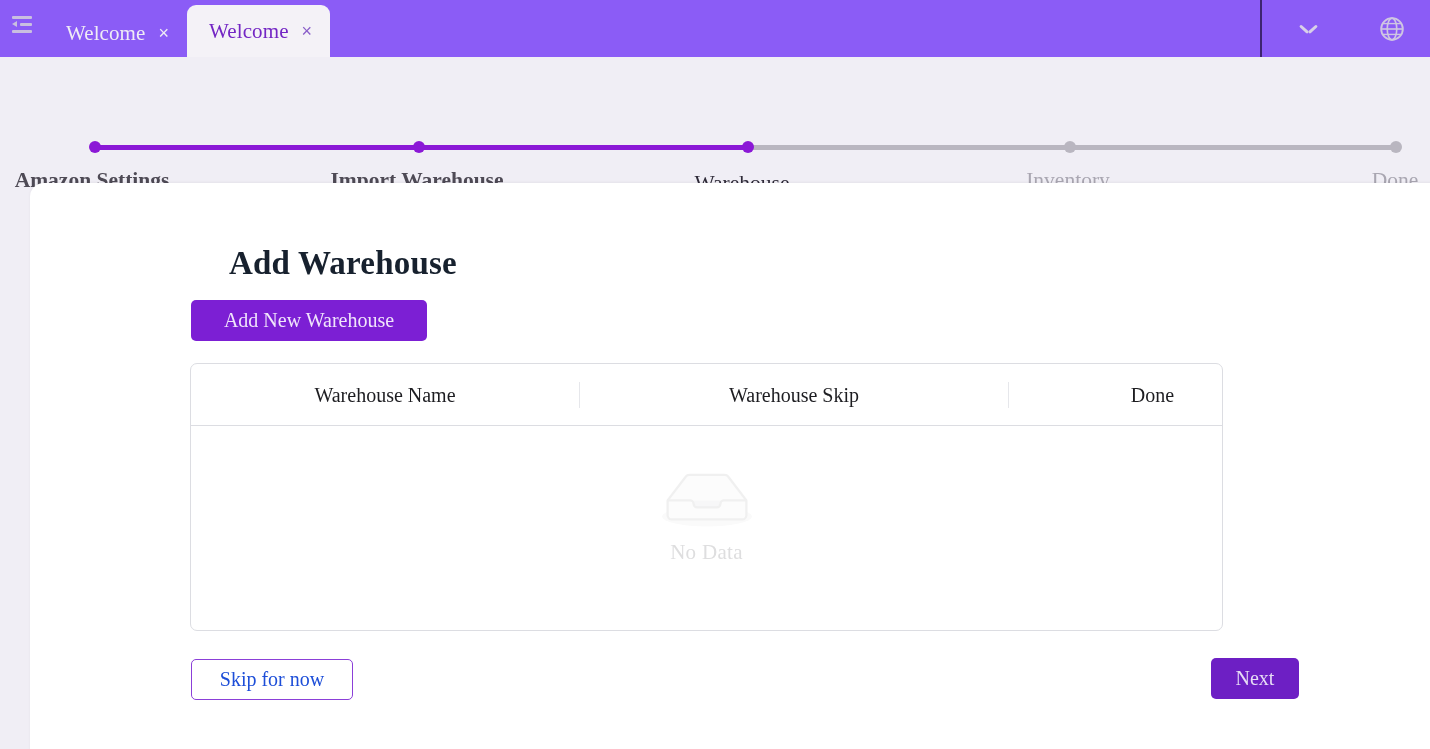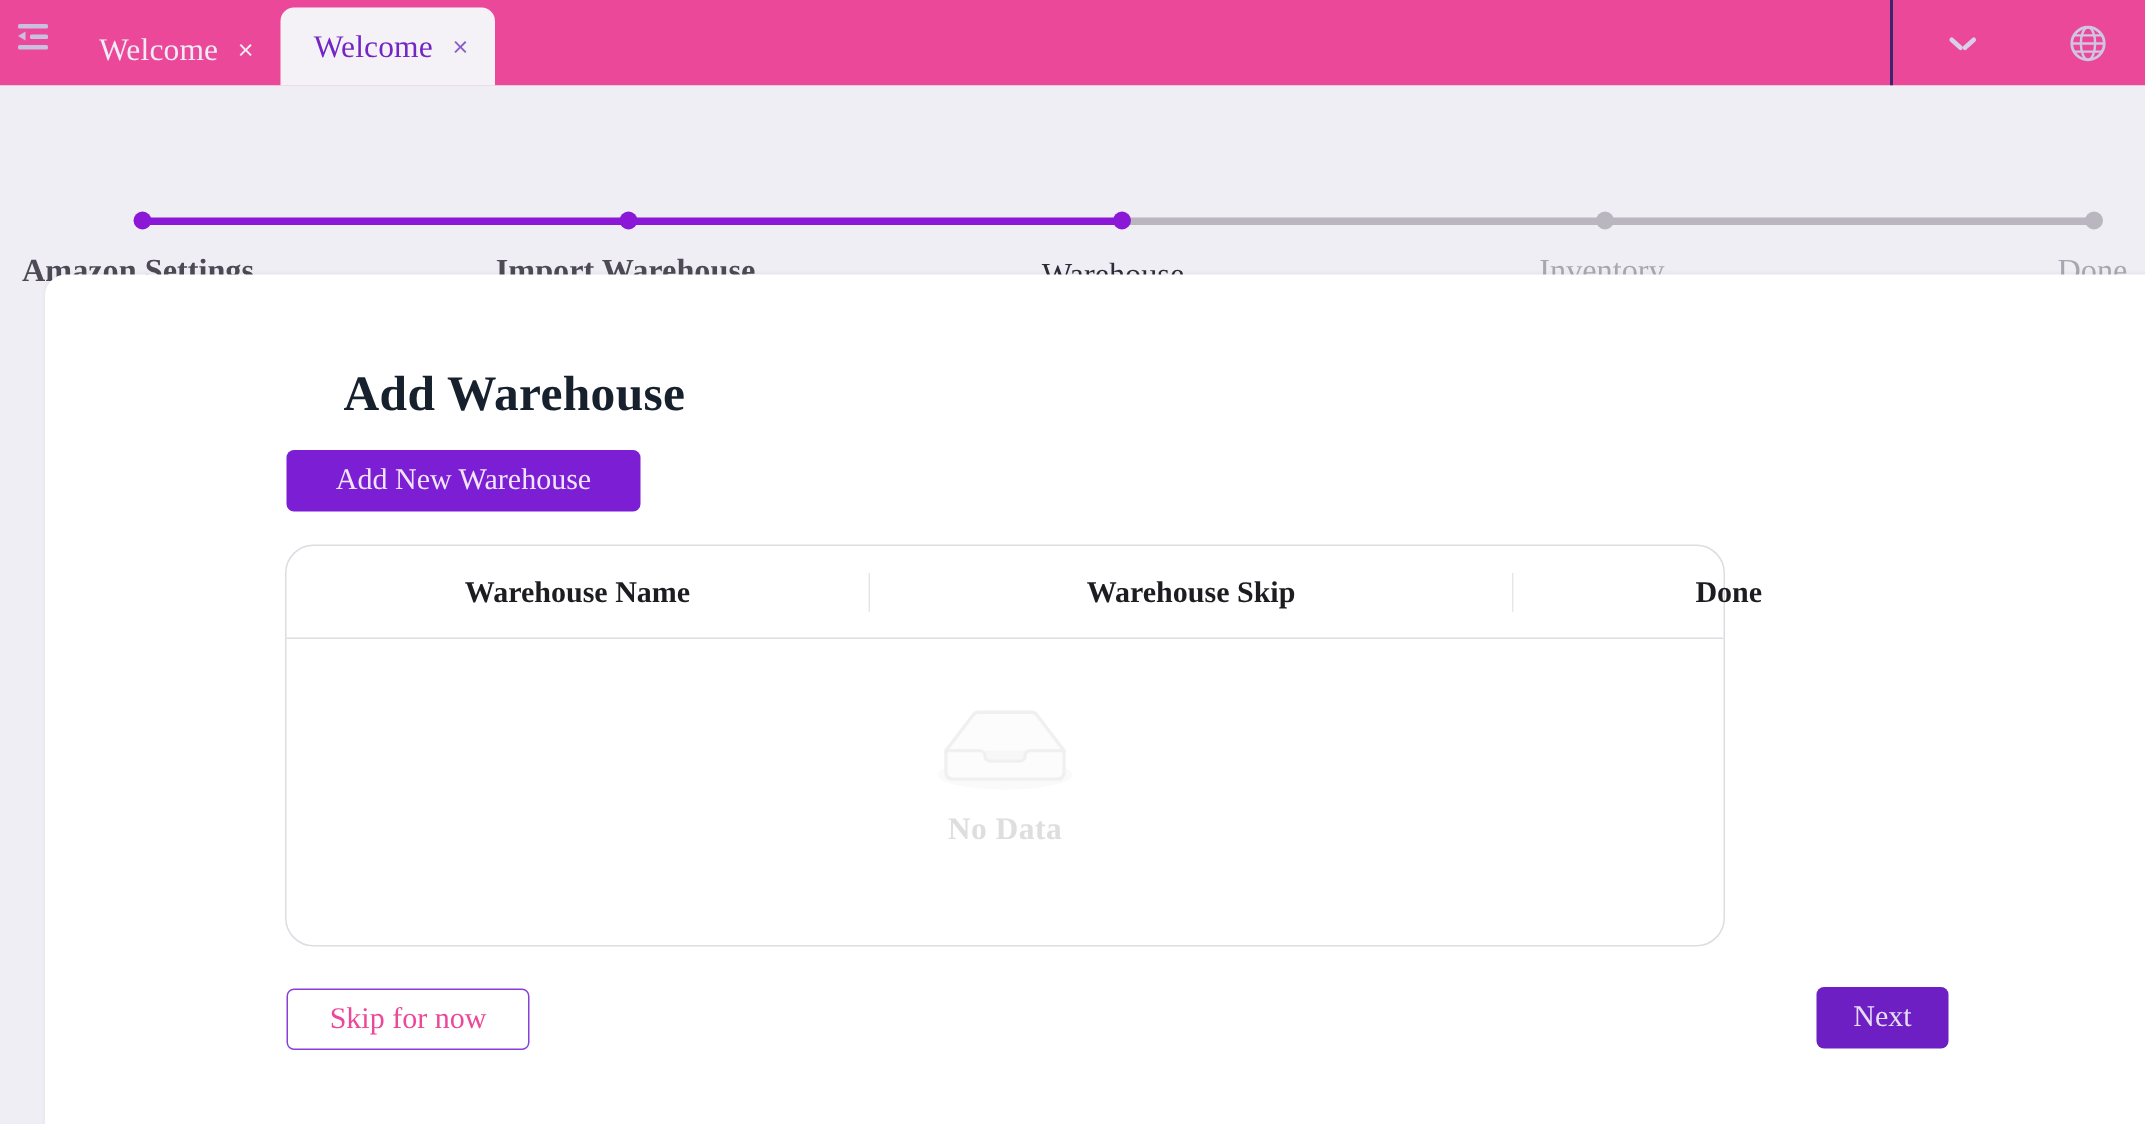--- a/index.html
+++ b/index.html
@@ -12,21 +12,21 @@
 
   body {
     font-family: "Liberation Serif", "DejaVu Serif", serif;
     background: #f0eef5;
   }
 
   
   .tabbar {
     position: relative;
     height: 57px;
-    background: #ec4899;
+    background: #8b5cf6;
     display: flex;
     align-items: flex-end;
   }
 
   .menu-icon-wrap {
     width: 44px;
     height: 57px;
     display: flex;
     align-items: center;
     justify-content: center;
@@ -203,26 +203,25 @@
     color: #f0e4fb;
     font-size: 20px;
     border-radius: 5px;
   }
 
   
   .table {
     position: absolute;
     left: 160px;
     top: 180px;
-    width: 960px;
+    width: 1033px;
     height: 268px;
     border: 1px solid #dcdde2;
-    border-radius: 19px;
+    border-radius: 7px;
     background: #fff;
-    font-weight: bold;
   }
   .thead {
     position: relative;
     height: 62px;
     border-bottom: 1px solid #dcdde2;
   }
   .th {
     position: absolute;
     top: 0;
     height: 62px;
@@ -259,21 +258,21 @@
   }
 
   
   .btn-skip {
     position: absolute;
     left: 161px;
     top: 476px;
     width: 162px;
     height: 41px;
     background: #ffffff;
-    color: #ec4899;
+    color: #1d4ed8;
     font-size: 20px;
     border: 1.6px solid #8b3fd8;
     border-radius: 5px;
   }
   .btn-next {
     position: absolute;
     left: 1181px;
     top: 475px;
     width: 88px;
     height: 41px;

